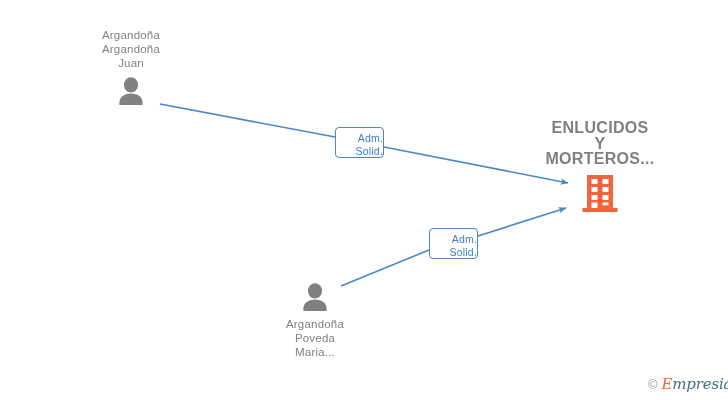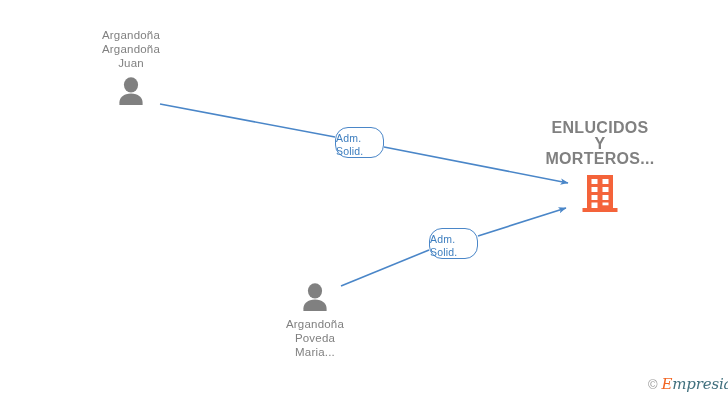--- a/index.html
+++ b/index.html
@@ -74,27 +74,27 @@
   .building {
     display: block;
     margin: 8px auto 0 auto;
   }
 
   
   .edge-label {
     position: absolute;
     box-sizing: border-box;
     border: 1px solid #4a86c8;
-    border-radius: 13px;
+    border-radius: 4px;
     background: #ffffff;
     color: #3d7ebf;
     font-size: 10.5px;
     line-height: 13px;
-    text-align: left;
-    padding: 4px 12px 4px 0;
+    text-align: right;
+    padding: 4px 0 4px 0;
     letter-spacing: 0.2px;
     white-space: pre-line;
   }
   #edge-label-1 {
     left: 335px;
     top: 127px;
     width: 49px;
     height: 31px;
   }
   #edge-label-2 {

